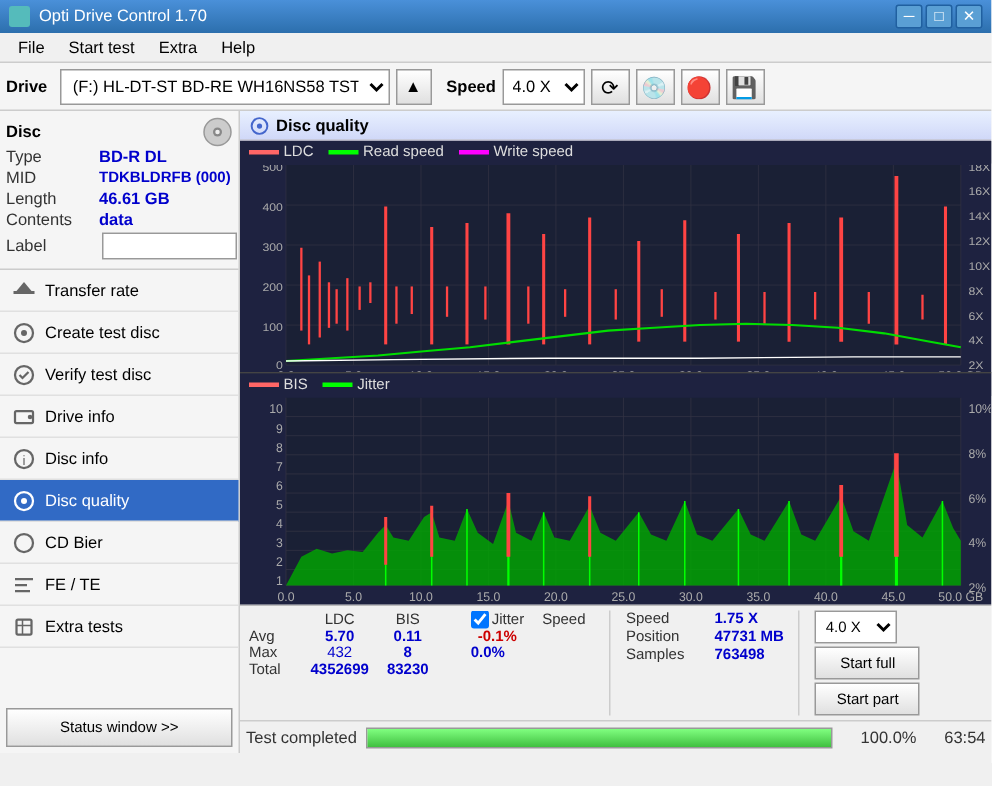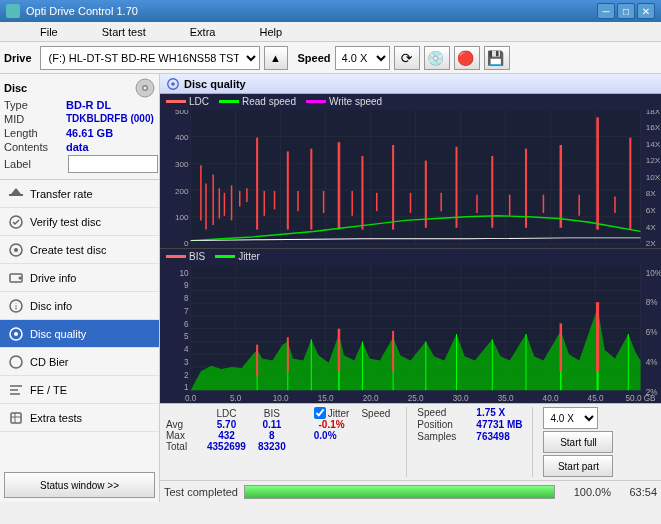--- a/index.html
+++ b/index.html
@@ -7,21 +7,21 @@
 
     
     .title-bar { background: linear-gradient(to bottom, #4a90d9, #2c6fad); color: white; height: 22px; display: flex; align-items: center; justify-content: space-between; padding: 0 6px; }
     .title-bar-left { display: flex; align-items: center; gap: 6px; font-size: 11px; }
     .title-bar-icon { width: 14px; height: 14px; background: #5bb; border-radius: 2px; display: inline-block; }
     .title-bar-controls { display: flex; gap: 2px; }
     .title-btn { width: 18px; height: 16px; background: #5a9fd4; border: 1px solid #2060a0; color: white; font-size: 10px; display: flex; align-items: center; justify-content: center; cursor: pointer; border-radius: 2px; }
 
     
     .menu-bar { background: #f0f0f0; height: 20px; display: flex; align-items: center; padding: 0 4px; border-bottom: 1px solid #ccc; }
-    .menu-item { padding: 2px 8px; cursor: pointer; font-size: 11px; margin-left: 28px; }
+    .menu-item { padding: 2px 8px; cursor: pointer; font-size: 11px; }
 
     
     .toolbar { background: #f5f5f5; border-bottom: 1px solid #ccc; height: 32px; display: flex; align-items: center; padding: 2px 4px; gap: 4px; }
     .toolbar-label { font-size: 11px; font-weight: bold; margin-right: 4px; }
     .drive-select { height: 24px; font-size: 11px; border: 1px solid #999; background: white; padding: 0 4px; flex: 1; max-width: 220px; }
     .toolbar-btn { height: 24px; min-width: 24px; border: 1px solid #999; background: linear-gradient(to bottom, #fff, #e0e0e0); cursor: pointer; font-size: 11px; padding: 0 4px; }
     .speed-label { font-size: 11px; font-weight: bold; margin-left: 6px; }
     .speed-select { height: 24px; font-size: 11px; border: 1px solid #999; background: white; padding: 0 2px; width: 55px; }
     .toolbar-icon-btn { height: 24px; width: 26px; border: 1px solid #999; background: linear-gradient(to bottom, #fff, #e0e0e0); cursor: pointer; display: flex; align-items: center; justify-content: center; font-size: 14px; }
 
@@ -143,30 +143,30 @@
     <div class="nav-item">
       <svg class="nav-icon" viewBox="0 0 16 16">
         <rect x="1" y="8" width="14" height="2" fill="#666"></rect>
         <polygon points="8,2 13,8 3,8" fill="#666"></polygon>
       </svg>
       <span>Transfer rate</span>
     </div>
     <div class="nav-item">
       <svg class="nav-icon" viewBox="0 0 16 16">
         <circle cx="8" cy="8" r="6" fill="none" stroke="#666" stroke-width="1.5"></circle>
+        <circle cx="8" cy="8" r="2" fill="#666"></circle>
+      </svg>
+      <span>Create test disc</span>
+    </div>
+    <div class="nav-item">
+      <svg class="nav-icon" viewBox="0 0 16 16">
+        <circle cx="8" cy="8" r="6" fill="none" stroke="#666" stroke-width="1.5"></circle>
         <path d="M5 8 L7 10 L11 6" stroke="#666" stroke-width="1.5" fill="none"></path>
       </svg>
       <span>Verify test disc</span>
-    </div>
-    <div class="nav-item">
-      <svg class="nav-icon" viewBox="0 0 16 16">
-        <circle cx="8" cy="8" r="6" fill="none" stroke="#666" stroke-width="1.5"></circle>
-        <circle cx="8" cy="8" r="2" fill="#666"></circle>
-      </svg>
-      <span>Create test disc</span>
     </div>
     <div class="nav-item">
       <svg class="nav-icon" viewBox="0 0 16 16">
         <rect x="2" y="4" width="12" height="8" rx="1" fill="none" stroke="#666" stroke-width="1.5"></rect>
         <circle cx="12" cy="8" r="1.5" fill="#666"></circle>
       </svg>
       <span>Drive info</span>
     </div>
     <div class="nav-item">
       <svg class="nav-icon" viewBox="0 0 16 16">
@@ -437,21 +437,21 @@
             <tr>
               <td style="color:#333;font-size:10px;">Avg</td>
               <td style="text-align:center; color:#0000cc; font-weight:bold; padding:0 6px;">5.70</td>
               <td style="text-align:center; color:#0000cc; font-weight:bold; padding:0 6px;">0.11</td>
               <td></td>
               <td style="text-align:center; color:#cc0000; font-weight:bold; padding:0 6px;">-0.1%</td>
               <td></td>
             </tr>
             <tr>
               <td style="color:#333;font-size:10px;">Max</td>
-              <td style="text-align:center; color:#0000cc; font-weight:bold; padding:0 6px;">432</td>
+              <td style="text-align:center; color:#0000cc; font-weight:normal; padding:0 6px;">432</td>
               <td style="text-align:center; color:#0000cc; font-weight:bold; padding:0 6px;">8</td>
               <td></td>
               <td style="text-align:left; color:#0000cc; font-weight:bold; padding:0 6px;">0.0%</td>
               <td></td>
             </tr>
             <tr>
               <td style="color:#333;font-size:10px;">Total</td>
               <td style="text-align:center; color:#0000cc; font-weight:bold; padding:0 6px;">4352699</td>
               <td style="text-align:center; color:#0000cc; font-weight:bold; padding:0 6px;">83230</td>
               <td></td>

